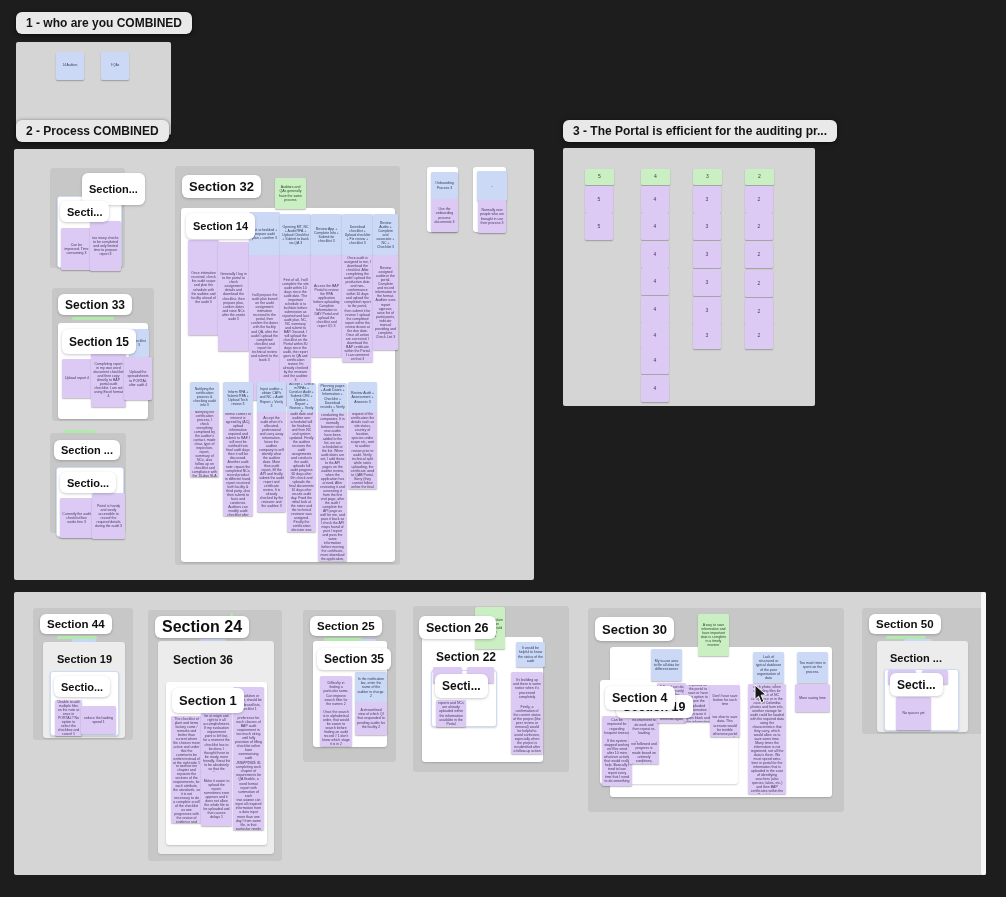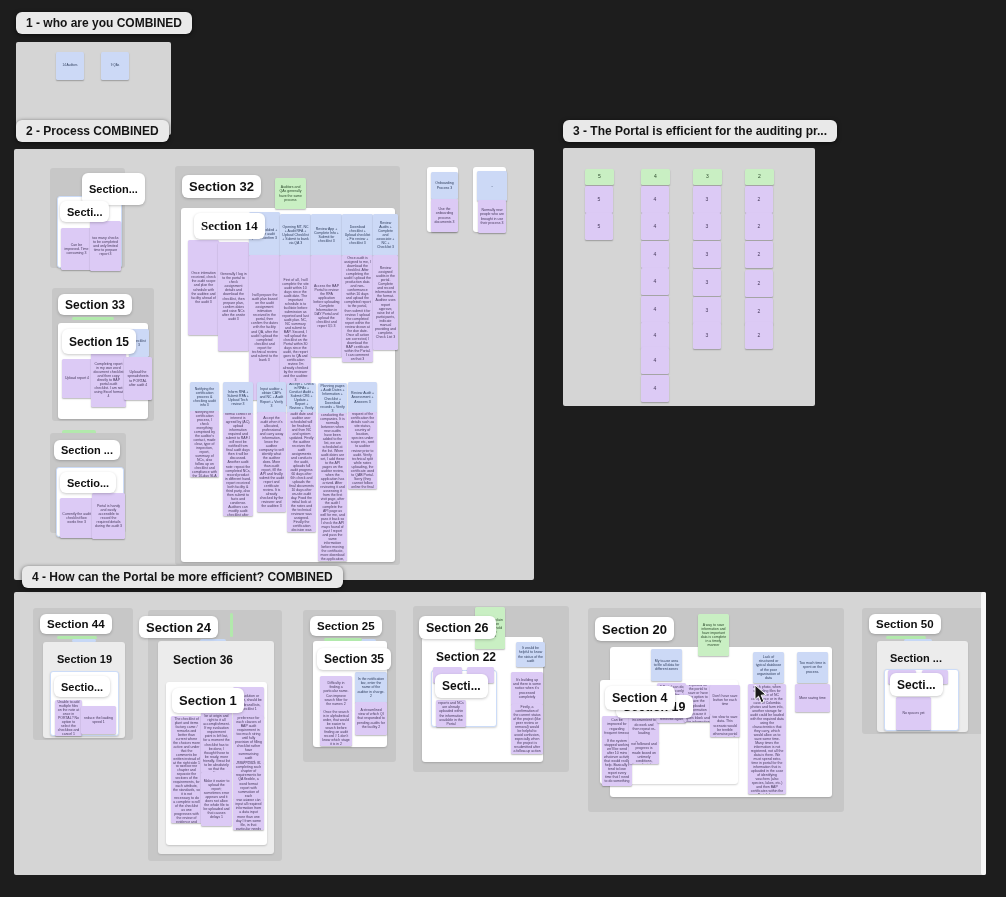--- a/index.html
+++ b/index.html
@@ -28,21 +28,20 @@
   .scrollstrip{position:absolute;background:#f7f7f7;border-radius:2px;z-index:4;}
 </style>
 </head>
 <body>
 
 <div id="canvas">
 
   <div class="lbl" style="left:16px;top:12px;">1 - who are you COMBINED</div>
   <div class="lbl" style="left:16px;top:120px;">2 - Process COMBINED</div>
   <div class="lbl" style="left:563px;top:120px;">3 - The Portal is efficient for the auditing pr...</div>
-  <div class="lbl" style="left:22px;top:566px;">4 - How can the Portal be more efficient? COMBINED</div>
 
   <div class="frame" style="left:16px;top:42px;width:155px;height:93px;"></div>
   <div class="note blue" style="left:56px;top:52px;width:24px;height:24px;font-size:3px;">14 Auditors</div>
   <div class="note blue" style="left:101px;top:52px;width:24px;height:24px;font-size:3px;">9 QAs</div>
 
   <div class="frame" style="left:14px;top:149px;width:520px;height:431px;"></div>
 
   <div class="sec" style="left:50px;top:168px;width:75px;height:100px;"></div>
   <div class="pill" style="left:50px;top:173px;height:32px;font-size:11px;margin-left:32px;">Section...</div>
   <div class="wf nb" style="left:57px;top:196px;width:63px;height:70px;"></div>
@@ -65,21 +64,21 @@
   <div class="pill" style="left:54px;top:440px;height:20px;font-size:11px;">Section ...</div>
   <div class="wf nb" style="left:56px;top:467px;width:66px;height:68px;"></div>
   <div class="pill" style="left:60px;top:472px;height:21px;font-size:11px;">Sectio...</div>
   <div class="note" style="left:60px;top:498px;width:29px;height:36px;">Currently the audit checklist flow works fine 3</div>
   <div class="note" style="left:92px;top:493px;width:29px;height:42px;">Portal is handy and easily accessible to record the required details during the audit 3</div>
 
   <div class="sec" style="left:175px;top:166px;width:225px;height:399px;"></div>
   <div class="pill" style="left:182px;top:175px;height:23px;font-size:13px;">Section 32</div>
   <div class="note green" style="left:275px;top:178px;width:27px;height:27px;">Auditors and QAs generally have the same process</div>
   <div class="wf" style="left:181px;top:208px;width:214px;height:354px;"></div>
-  <div class="pill" style="left:194px;top:213px;height:26px;font-size:13px;font-family:Liberation Serif, serif;">Section 14</div>
+  <div class="pill" style="left:186px;top:213px;height:26px;font-size:11px;">Section 14</div>
 
   <div class="note" style="left:188px;top:240px;width:27px;height:91px;">Once intimation received, check the audit scope and plan the schedule with the auditee and facility ahead of the audit 3</div>
   <div class="note" style="left:218px;top:242px;width:27px;height:105px;">Generally I log in to the portal to check assignment details and download the checklist, then prepare plan, confirm dates and raise NCs after the onsite audit 3</div>
   <div class="note blue" style="left:249px;top:212px;width:27px;height:40px;">Get scheduled + prepare audit plan + confirm 3</div>
   <div class="note" style="left:249px;top:255px;width:27px;height:141px;">I will prepare the audit plan based on the audit assignment intimation received in the portal, then confirm the dates with the facility and QA, after the audit I upload the completed checklist and report for technical review and submit to the bank 3</div>
   <div class="note blue" style="left:280px;top:214px;width:27px;height:38px;">Opening MT, NC + Audit RFA + Upload Checklist + Submit to bank via QA 3</div>
   <div class="note" style="left:280px;top:255px;width:27px;height:146px;">First of all, I will complete the site audit within 10 days since the audit date. The important schedule is to facilitate before submission as reported and last audit plan. NC, NC summary and submit to BAP. Second, I will upload the checklist on the Portal within 30 days since the audit, the report goes to QA and certification review I'm already checked by the reviewer and the auditee 3</div>
   <div class="note blue" style="left:311px;top:214px;width:27px;height:38px;">Review App + Complete Info + Submit for checklist 3</div>
   <div class="note" style="left:311px;top:255px;width:27px;height:98px;">Access the BAP Portal to review the RFA application before uploading Complete Information in DAY Portal and upload the checklist and report 3,5 3</div>
   <div class="note blue" style="left:342px;top:214px;width:27px;height:38px;">Download checklist + Upload checklist + Fix review + checklist 3</div>
@@ -148,21 +147,21 @@
   <div class="bline" style="left:72px;top:639px;width:24px;height:3px;"></div>
   <div class="lf" style="left:43px;top:642px;width:82px;height:96px;"></div>
   <div class="pill" style="left:50px;top:649px;height:19px;font-size:11px;background:#ececec;box-shadow:none;">Section 19</div>
   <div class="wf nb" style="left:50px;top:671px;width:67px;height:63px;"></div>
   <div class="pill" style="left:54px;top:676px;height:21px;font-size:11px;">Sectio...</div>
   <div class="note" style="left:55px;top:700px;width:23px;height:32px;">Unable to add multiple files on the note at once in PORTAL? No option to select the checkbox and cancel 1</div>
   <div class="note" style="left:81px;top:706px;width:31px;height:24px;">reduce the loading speed 1</div>
 
   <div class="sec" style="left:148px;top:610px;width:134px;height:251px;"></div>
   <div class="gline" style="left:230px;top:613px;width:3px;height:24px;"></div>
-  <div class="pill" style="left:139px;top:616px;height:22px;font-size:13px;">Section 24</div>
+  <div class="pill" style="left:155px;top:616px;height:22px;font-size:16px;">Section 24</div>
   <div class="bline" style="left:200px;top:639px;width:26px;height:4px;"></div>
   <div class="lf" style="left:158px;top:641px;width:116px;height:213px;"></div>
   <div class="pill" style="left:166px;top:649px;height:21px;font-size:12px;background:#ececec;box-shadow:none;">Section 36</div>
   <div class="wf" style="left:166px;top:682px;width:101px;height:163px;"></div>
   <div class="pill" style="left:172px;top:688px;height:25px;font-size:13px;">Section 1</div>
   <div class="note" style="left:171px;top:716px;width:27px;height:46px;">The checklist of plant and items factory came / remarks and better than current where the choices more active and under that the comments be written instead of at the right side 1</div>
   <div class="note" style="left:171px;top:765px;width:27px;height:54px;">Another important thing is to tolerate the chapter and separate the sections of the requirements, for each attribute, the standards, so it is not necessary to do a complete scroll of the checklist as one progresses with the review of evidence and compliance with each criterion 1</div>
   <div class="note" style="left:201px;top:712px;width:27px;height:57px;">and + Office, the fact is early to answer each requirement, the checkbox to uncheck the check box can be at origin and right to it all accomplishment. If my evaluation requirement point is left but, for a moment the checklist has to be done, I thought those to be ready, more friendly. Great list to be absolutely so that the auditor can provide the process, somewhat the question / similar to the form checklist 1</div>
   <div class="note" style="left:201px;top:772px;width:27px;height:50px;">Make it easier to upload the report; sometimes error appears and it does not allow the whole file to be uploaded and that causes delays 1</div>
   <div class="note" style="left:233px;top:687px;width:27px;height:27px;">As solution or earlier, should be with brand lists, checklist 1</div>
@@ -194,21 +193,21 @@
   <div class="note" style="left:433px;top:667px;width:25px;height:12px;"></div>
   <div class="note" style="left:467px;top:667px;width:23px;height:12px;"></div>
   <div class="wf nb" style="left:431px;top:670px;width:64px;height:55px;"></div>
   <div class="pill" style="left:435px;top:674px;height:24px;font-size:12px;">Secti...</div>
   <div class="note" style="left:436px;top:700px;width:26px;height:23px;">reports and NCs are already uploaded within the information available in the Portal</div>
   <div class="wf" style="left:508px;top:668px;width:34px;height:86px;box-shadow:none;"></div>
   <div class="note" style="left:511px;top:672px;width:28px;height:29px;">It's building up and there is some notice when it's processed completely</div>
   <div class="note" style="left:511px;top:704px;width:28px;height:46px;">Firstly, a confirmation of the current status of the project (like peer review or removal) would be helpful to avoid confusion, especially when the project is resubmitted after a follow-up action</div>
 
   <div class="sec" style="left:588px;top:608px;width:256px;height:204px;"></div>
-  <div class="pill" style="left:595px;top:617px;height:24px;font-size:13px;">Section 20</div>
+  <div class="pill" style="left:595px;top:617px;height:24px;font-size:13px;">Section 30</div>
   <div class="note green" style="left:698px;top:614px;width:27px;height:38px;">A way to save information and have important data is complete in a timely manner</div>
   <div class="wf" style="left:610px;top:647px;width:222px;height:150px;"></div>
   <div class="note blue" style="left:651px;top:649px;width:27px;height:28px;">My to-use area to file all data for different zones</div>
   <div class="pill" style="left:616px;top:655px;height:23px;font-size:12.5px;margin-top:40px;">Section 19</div>
   <div class="note blue" style="left:753px;top:652px;width:27px;height:27px;">Lack of structured or typical database of the poor organisation of data</div>
   <div class="note blue" style="left:797px;top:652px;width:27px;height:27px;">Too much time is spent on the process.</div>
   <div class="wf" style="left:600px;top:680px;width:138px;height:104px;"></div>
   <div class="pill" style="left:605px;top:686px;height:24px;font-size:12.5px;">Section 4</div>
   <div class="note" style="left:602px;top:716px;width:26px;height:17px;">Can be improved for regarding frequent timeout</div>
   <div class="note" style="left:602px;top:736px;width:26px;height:46px;">If the system stopped working we'll be send after 10 mins whatever activity that would really help. Basically I tend to lose report every time that I need to do something</div>

